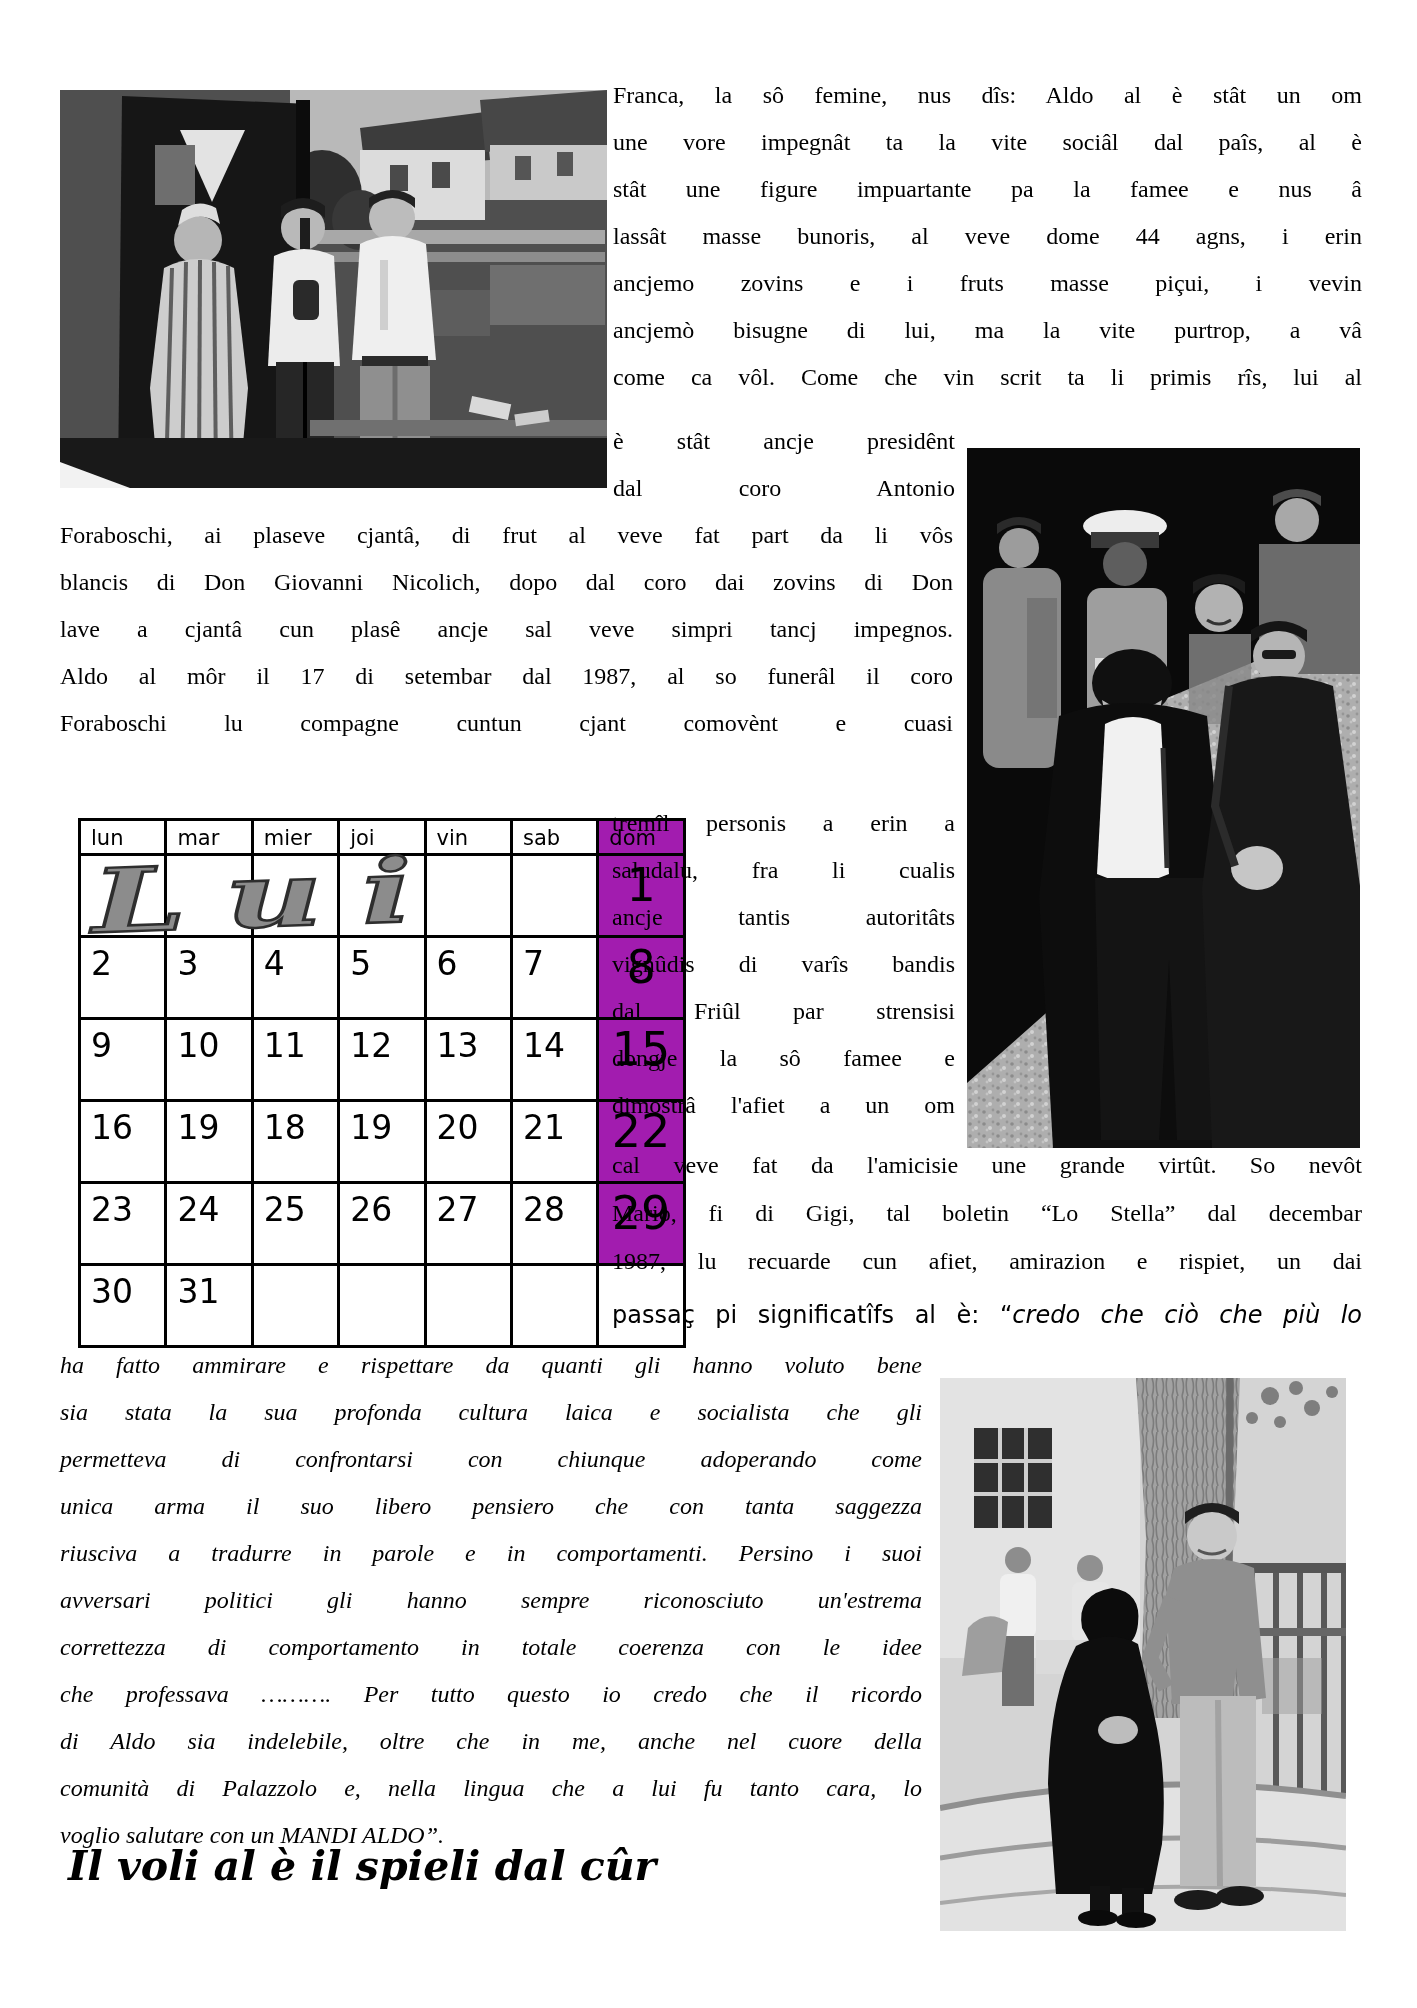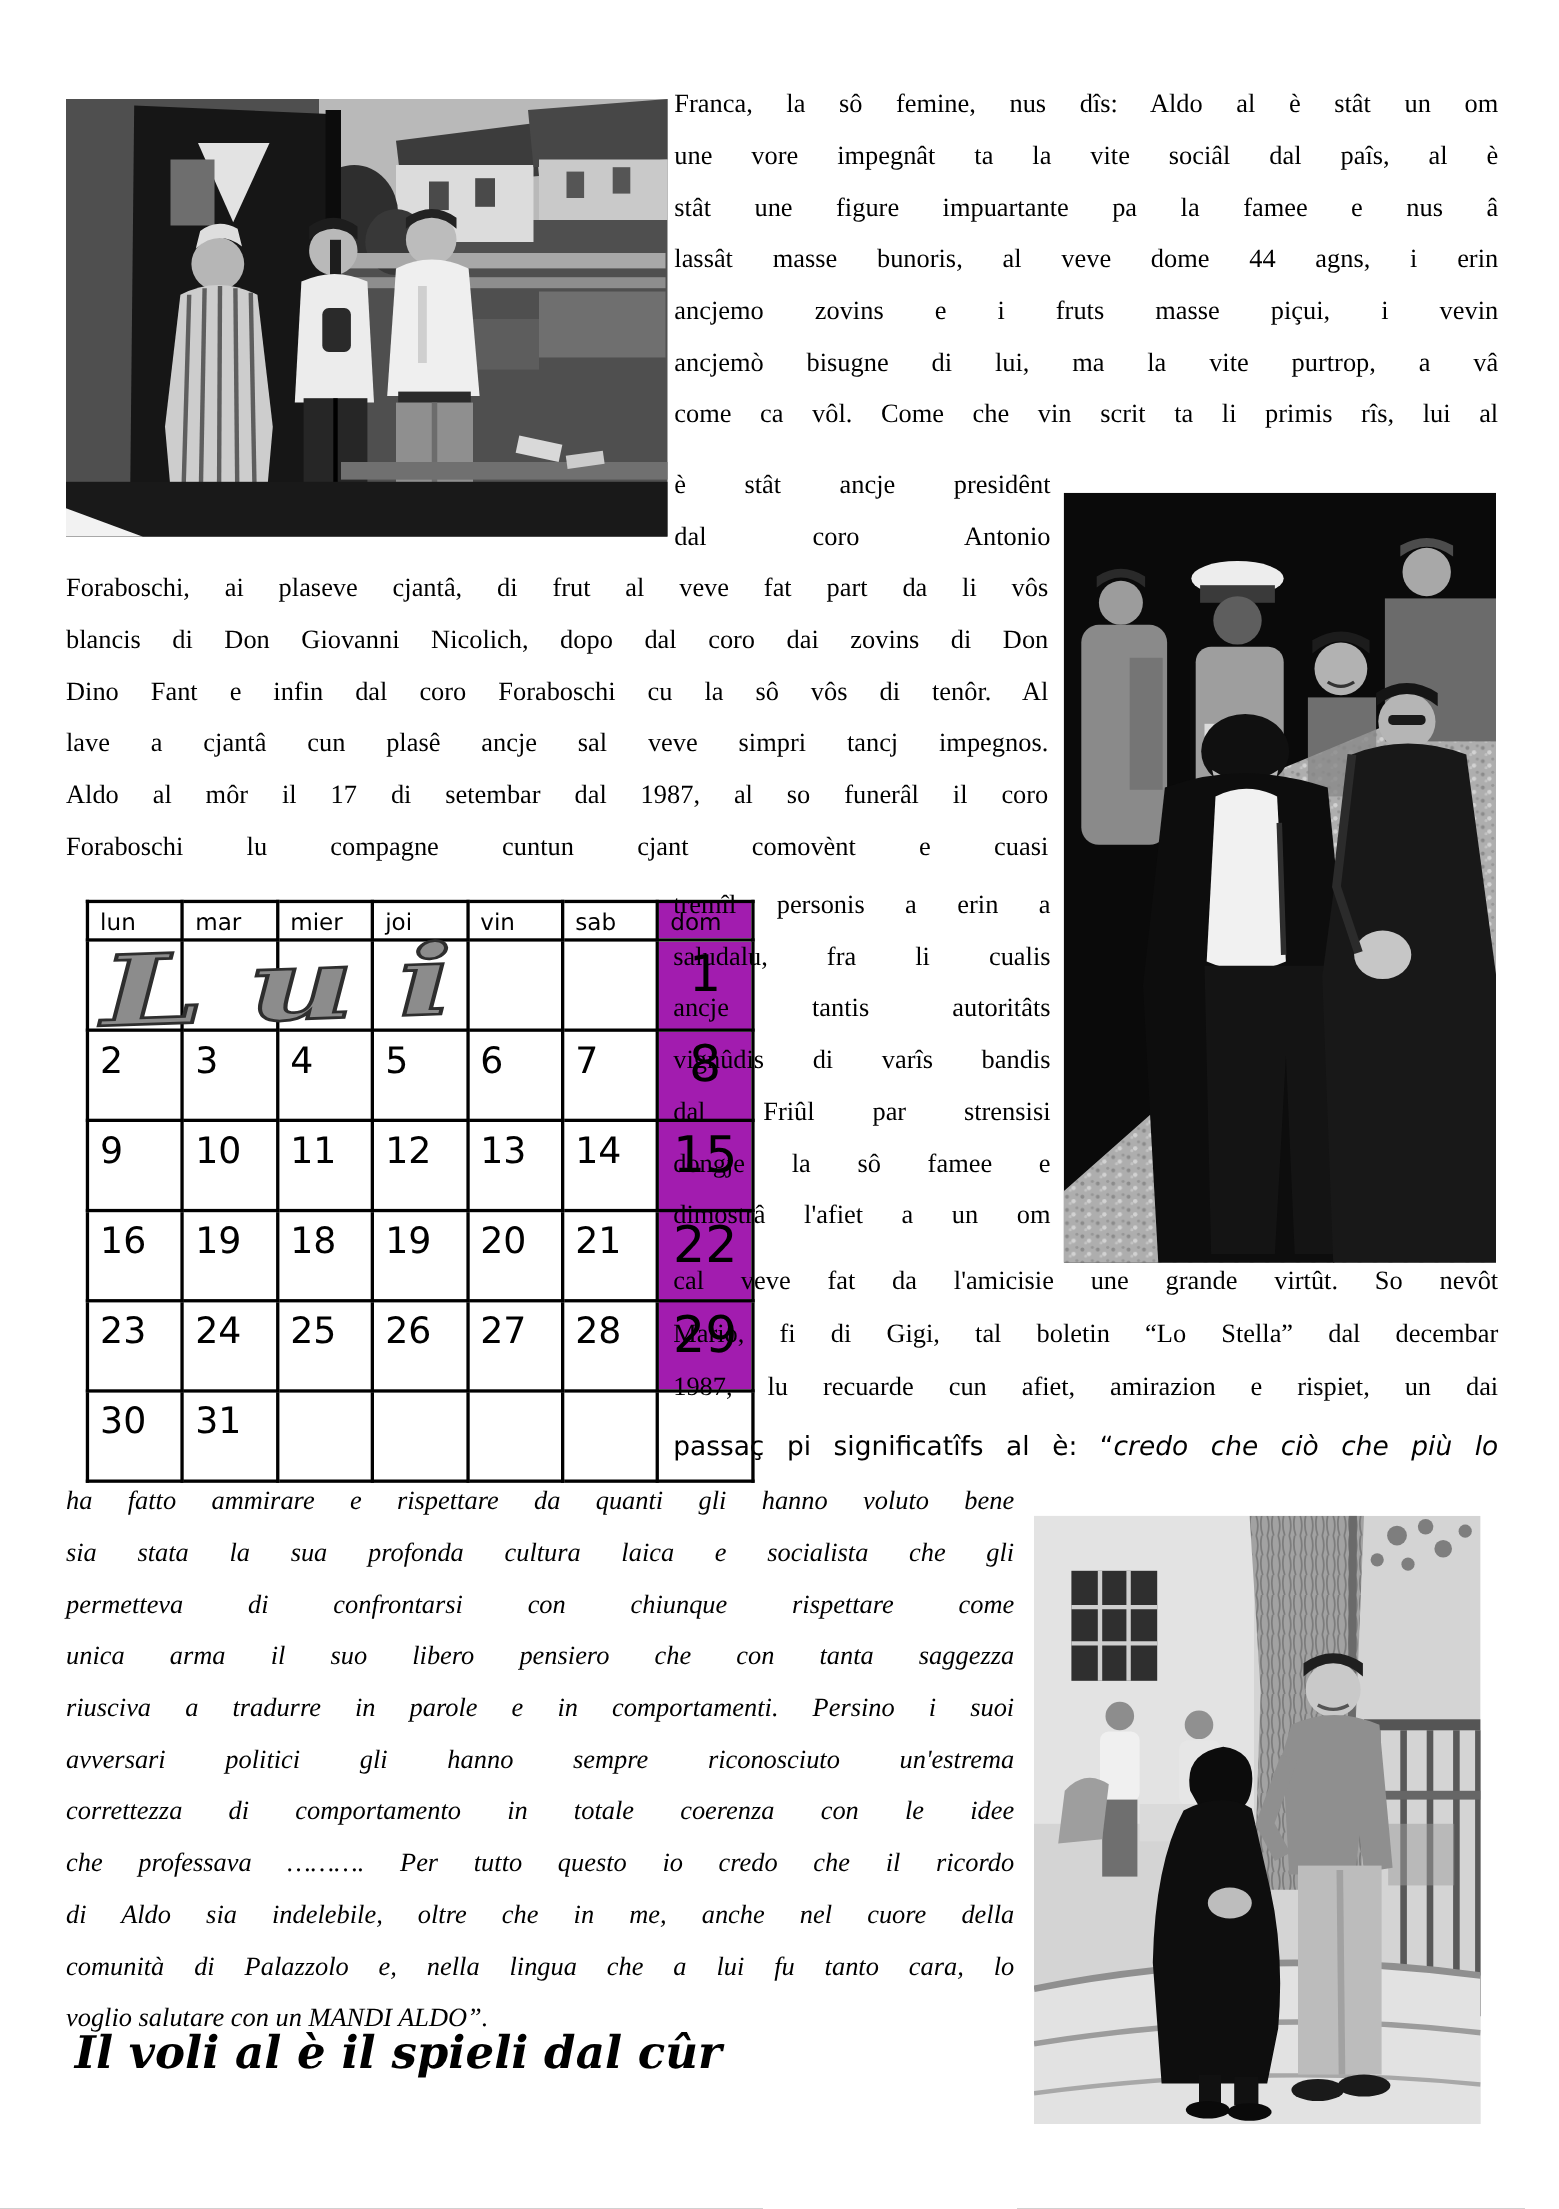--- a/index.html
+++ b/index.html
@@ -116,21 +116,20 @@
     </div>
 
   <div class="tblock" style="left:613px;top:418px;width:342px;">
       <div class="tl">è stât ancje presidênt</div>
       <div class="tl">dal coro Antonio</div>
     </div>
 
   <div class="tblock" style="left:60px;top:512px;width:893px;">
       <div class="tl">Foraboschi, ai plaseve cjantâ, di frut al veve fat part da li vôs</div>
       <div class="tl">blancis di Don Giovanni Nicolich, dopo dal coro dai zovins di Don</div>
-      <div class="tl">Dino Fant e infin dal coro Foraboschi cu la sô vôs di tenôr. Al</div>
       <div class="tl">lave a cjantâ cun plasê ancje sal veve simpri tancj impegnos.</div>
       <div class="tl">Aldo al môr il 17 di setembar dal 1987, al so funerâl il coro</div>
       <div class="tl">Foraboschi lu compagne cuntun cjant comovènt e cuasi</div>
     </div>
 
   <svg class="photo" style="left:967px;top:448px;" width="393" height="700" viewBox="0 0 393 700">
     <defs>
       <pattern id="gravel" width="14" height="12" patternUnits="userSpaceOnUse">
         <rect width="14" height="12" fill="#aeaeae"></rect>
         <circle cx="3" cy="4" r="1.8" fill="#8b8b8b"></circle>
@@ -272,21 +271,21 @@
       <div class="tl">Mario, fi di Gigi, tal boletin “Lo Stella” dal decembar</div>
       <div class="tl">1987, lu recuarde cun afiet, amirazion e rispiet, un dai</div>
     </div>
   <div class="tblock mixline" style="left:612px;top:1291px;width:750px;line-height:48px;">
     <span>passaç pi significatîfs al è: “</span><span class="italic">credo che ciò che più lo</span>
   </div>
 
   <div class="tblock italic" style="left:60px;top:1342px;width:862px;">
       <div class="tl">ha fatto ammirare e rispettare da quanti gli hanno voluto bene</div>
       <div class="tl">sia stata la sua profonda cultura laica e socialista che gli</div>
-      <div class="tl">permetteva di confrontarsi con chiunque rispettare come</div>
+      <div class="tl">permetteva di confrontarsi con chiunque adoperando come</div>
       <div class="tl">unica arma il suo libero pensiero che con tanta saggezza</div>
       <div class="tl">riusciva a tradurre in parole e in comportamenti. Persino i suoi</div>
       <div class="tl">avversari politici gli hanno sempre riconosciuto un'estrema</div>
       <div class="tl">correttezza di comportamento in totale coerenza con le idee</div>
       <div class="tl">che professava ………. Per tutto questo io credo che il ricordo</div>
       <div class="tl">di Aldo sia indelebile, oltre che in me, anche nel cuore della</div>
       <div class="tl">comunità di Palazzolo e, nella lingua che a lui fu tanto cara, lo</div>
       <div class="tl plain">voglio salutare con un MANDI ALDO”.</div>
     </div>
 

